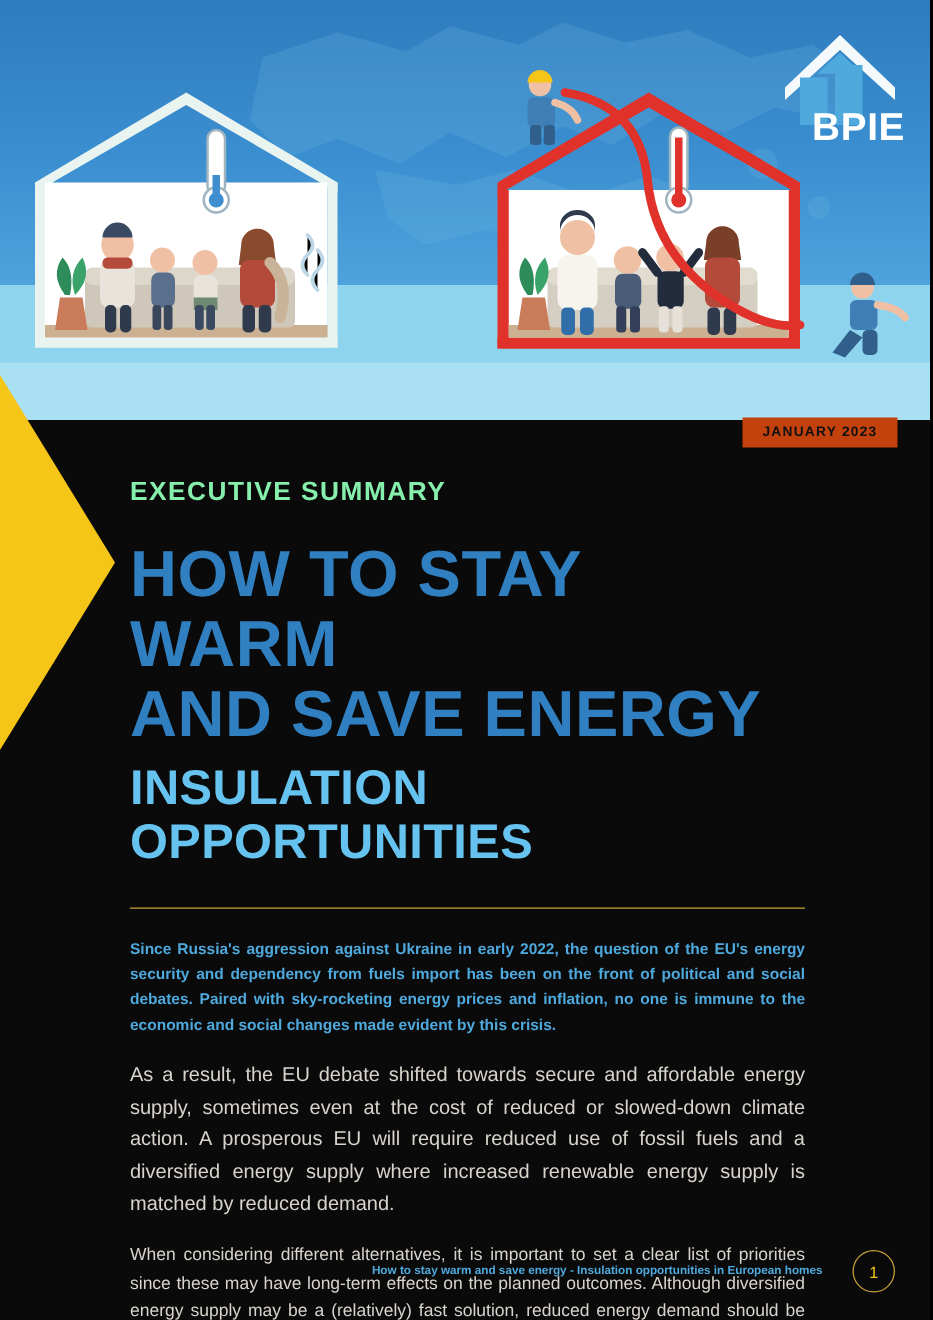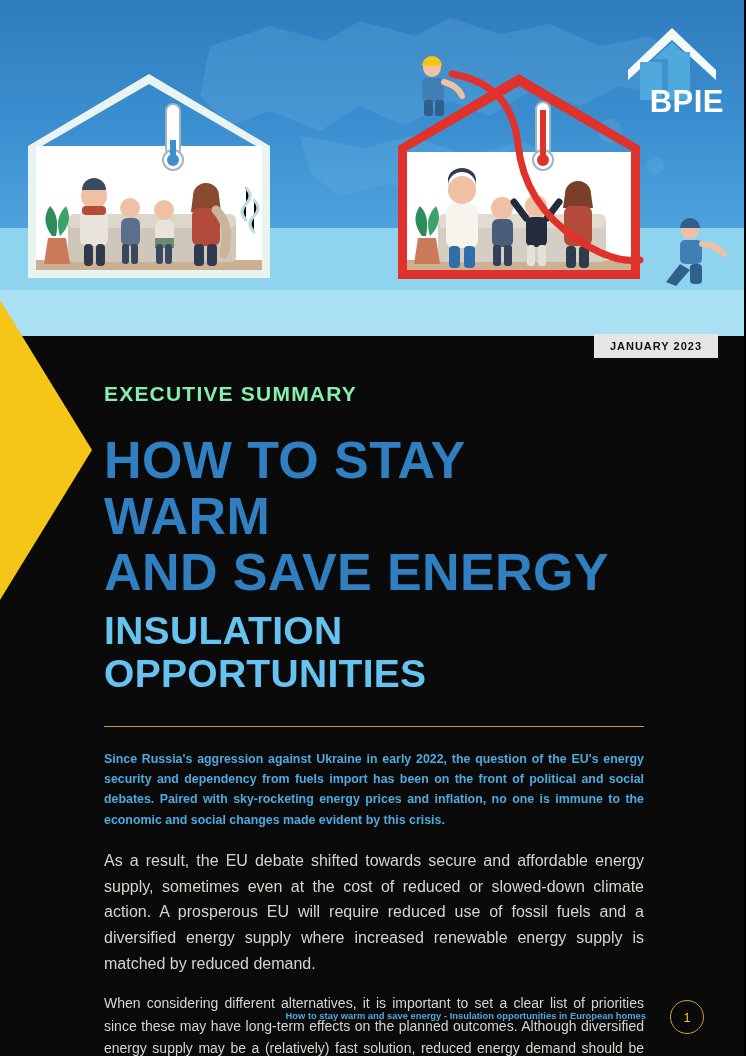--- a/index.html
+++ b/index.html
@@ -59,21 +59,21 @@
     position: absolute; left: 0; top: 300px; width: 92px; height: 300px;
     background: #f5c518;
     clip-path: polygon(0 0, 0 100%, 100% 50%);
     opacity: 1;
   }
 
   
   .date-badge {
     position: absolute;
     right: 26px; top: 334px;
-    background: #e5e5e5;
+    background: #c2410c;
     color: #111;
     font-weight: bold;
     font-size: 11px;
     letter-spacing: 1px;
     padding: 6px 16px;
   }
 
   
   .content {
     position: absolute;
@@ -123,21 +123,21 @@
     font-size: 16px;
     line-height: 1.62;
     text-align: justify;
     margin-bottom: 15px;
   }
   .body-p.small { font-size: 14px; line-height: 1.6; }
 
   
   .footer {
     position: absolute;
-    left: 0; right: 16px; bottom: 22px;
+    left: 0; right: 4px; bottom: 22px;
     height: 30px;
     padding-left: 30px;
   }
   .footer-text {
     position: absolute;
     right: 82px; top: 6px;
     color: #4fa9dd;
     font-size: 9.4px;
     font-weight: bold;
   }

